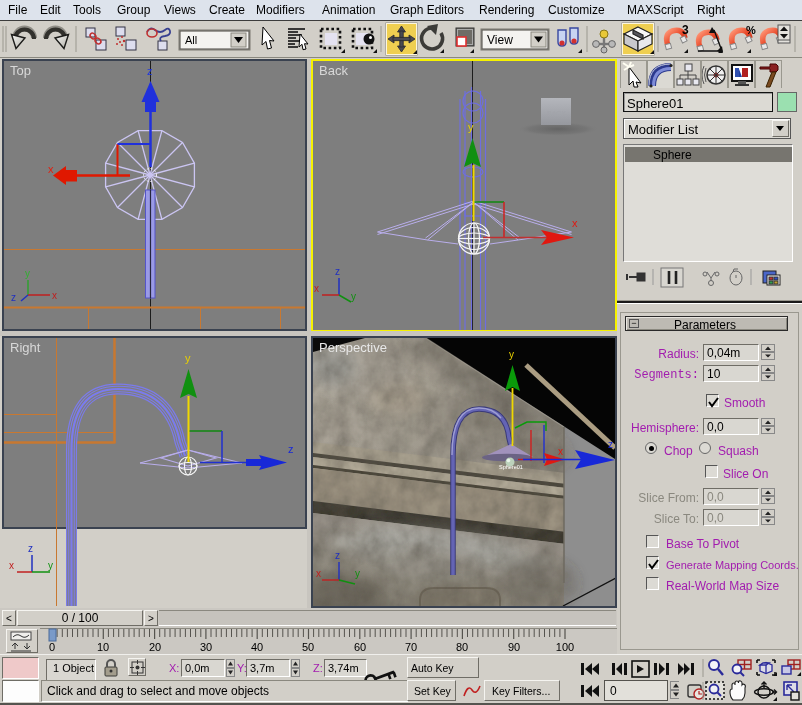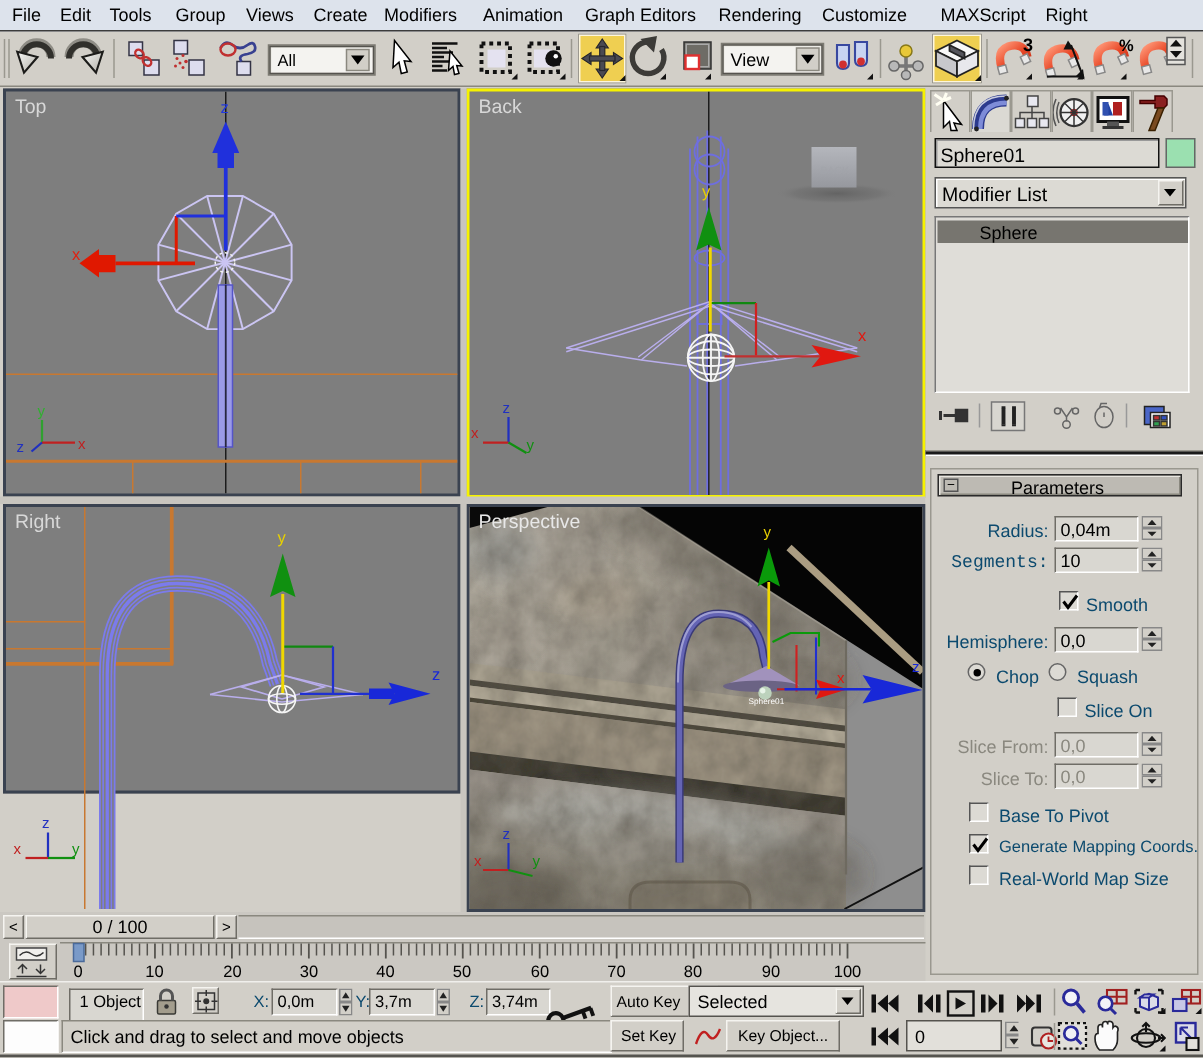--- a/index.html
+++ b/index.html
@@ -23,21 +23,21 @@
 
 #timeslider { left:0; top:608px; width:618px; height:20px; background:#cbc8c2; }
 
 #trackbar { left:0; top:628px; width:618px; height:26px; background:#cbc8c2; }
 
 #cmdpanel { left:617px; top:58px; width:185px; height:596px; background:#d2cfc8; }
 
 #statusbar { left:0; top:654px; width:802px; height:51px; background:#d2cfc8; border-top:1px solid #f0efec; }
 .raised { border-top:1px solid #f5f4f0; border-left:1px solid #f5f4f0; border-bottom:1px solid #6f6d66; border-right:1px solid #6f6d66; background:#d2cfc8; }
 .fld { background:#d9d7d1; border-top:1px solid #6f6d66; border-left:1px solid #6f6d66; border-bottom:1px solid #fff; border-right:1px solid #fff; font-size:11px; color:#000; }
-.txt { font-size:11px; color:#0c4a6e; position:absolute; }
+.txt { font-size:11px; color:#a21caf; position:absolute; }
 .tab { top:2px; height:28px; background:#d2cfc8; border:1px solid #9a988f; border-bottom:none; }
 .tabactive { background:#dbd9d3; }
 .spin { width:14px; height:17px; }
 .chk { width:13px; height:13px; background:#dcdad4; border-top:1px solid #555; border-left:1px solid #555; border-bottom:1px solid #fff; border-right:1px solid #fff; }
 .rad { width:12px; height:12px; border-radius:50%; background:#dcdad4; border:1px solid #666; }
 .raddot { position:absolute; left:3px; top:3px; width:5px; height:5px; border-radius:50%; background:#000; }
 .dis { color:#8a887f; }
 </style>
 </head>
 <body>
@@ -873,26 +873,20 @@
       <g transform="rotate(-20 18 13)">
         <circle cx="8" cy="13" r="5" fill="none" stroke="#111" stroke-width="2.8"></circle>
         <line x1="13" y1="13" x2="33" y2="13" stroke="#111" stroke-width="2.8"></line>
         <line x1="27" y1="13" x2="27" y2="18.5" stroke="#111" stroke-width="2.6"></line>
         <line x1="32.5" y1="13" x2="32.5" y2="18.5" stroke="#111" stroke-width="2.6"></line>
       </g>
     </svg>
     <div class="abs raised" style="left:407px;top:2px;width:72px;height:21px;padding-left:48px;">
         <span style="position:absolute;left:3px;top:4px;font-size:10.5px;white-space:nowrap;">Auto Key</span>
       </div>
-    <div class="abs" style="left:459px;top:2px;width:117px;height:21px;background:#e6e4df;border:1px solid #55534e;">
-      <span style="position:absolute;left:5px;top:3px;font-size:12px;">Selected</span>
-      <div class="abs raised" style="right:1px;top:1px;width:17px;height:17px;"><svg width="15" height="15">
-            <path d="M3 5 L11 5 L7 10 Z" fill="#000"></path>
-          </svg></div>
-    </div>
 
     <svg width="120" height="20" viewBox="0 0 120 20" style="position:absolute;left:578px;top:4px;" fill="#111">
       <path d="M3 4 L3 16 L6 16 L6 4 Z"></path>
         <path d="M14 10 L14 4 L7 10 L14 16 Z"></path>
         <path d="M21 10 L21 4 L14 10 L21 16 Z"></path>
       <path d="M37 4 L34 4 L34 16 L37 16 Z M44 4 L38 10 L44 16 Z"></path>
         <path d="M46 4 L49 4 L49 16 L46 16 Z"></path>
       <rect x="54" y="2" width="17" height="16" fill="none" stroke="#111" stroke-width="1.6"></rect>
       <path d="M59 6 L66 10 L59 14 Z"></path>
       <path d="M76 4 L79 4 L79 16 L76 16 Z"></path>
@@ -938,21 +932,21 @@
     <div class="abs" style="left:41px;top:25px;width:367px;height:22px;border-top:1px solid #8a887f;border-left:1px solid #8a887f;border-bottom:1px solid #fff;border-right:1px solid #fff;background:#d2cfc8;">
       <span style="position:absolute;left:5px;top:3px;font-size:12px;white-space:nowrap;">Click and drag to select and move objects</span>
     </div>
     <div class="abs raised" style="left:407px;top:25px;width:49px;height:21px;">
         <span style="position:absolute;left:6px;top:4px;font-size:10.5px;white-space:nowrap;">Set Key</span>
       </div>
     <svg width="20" height="18" viewBox="0 0 20 18" style="position:absolute;left:462px;top:27px;">
         <path d="M2 14 Q6 2 10 8 Q14 14 18 4" fill="none" stroke="#c02020" stroke-width="1.6"></path>
       </svg>
     <div class="abs raised" style="left:484px;top:25px;width:76px;height:21px;">
-        <span style="position:absolute;left:7px;top:4px;font-size:10.5px;white-space:nowrap;">Key Object...</span>
+        <span style="position:absolute;left:7px;top:4px;font-size:10.5px;white-space:nowrap;">Key Filters...</span>
       </div>
     <svg width="22" height="20" viewBox="0 0 22 20" style="position:absolute;left:578px;top:26px;" fill="#111">
       <path d="M3 4 L3 16 L6 16 L6 4 Z"></path>
         <path d="M14 10 L14 4 L7 10 L14 16 Z"></path>
         <path d="M21 10 L21 4 L14 10 L21 16 Z"></path>
     </svg>
     <div class="abs" style="left:604px;top:25px;width:64px;height:21px;background:#e2e0da;border:1px solid #55534e;">
         <span style="position:absolute;left:5px;top:3px;font-size:12px;">0</span>
       </div>
     <svg width="9" height="18" viewBox="0 0 9 18" style="position:absolute;left:670px;top:26px;">

